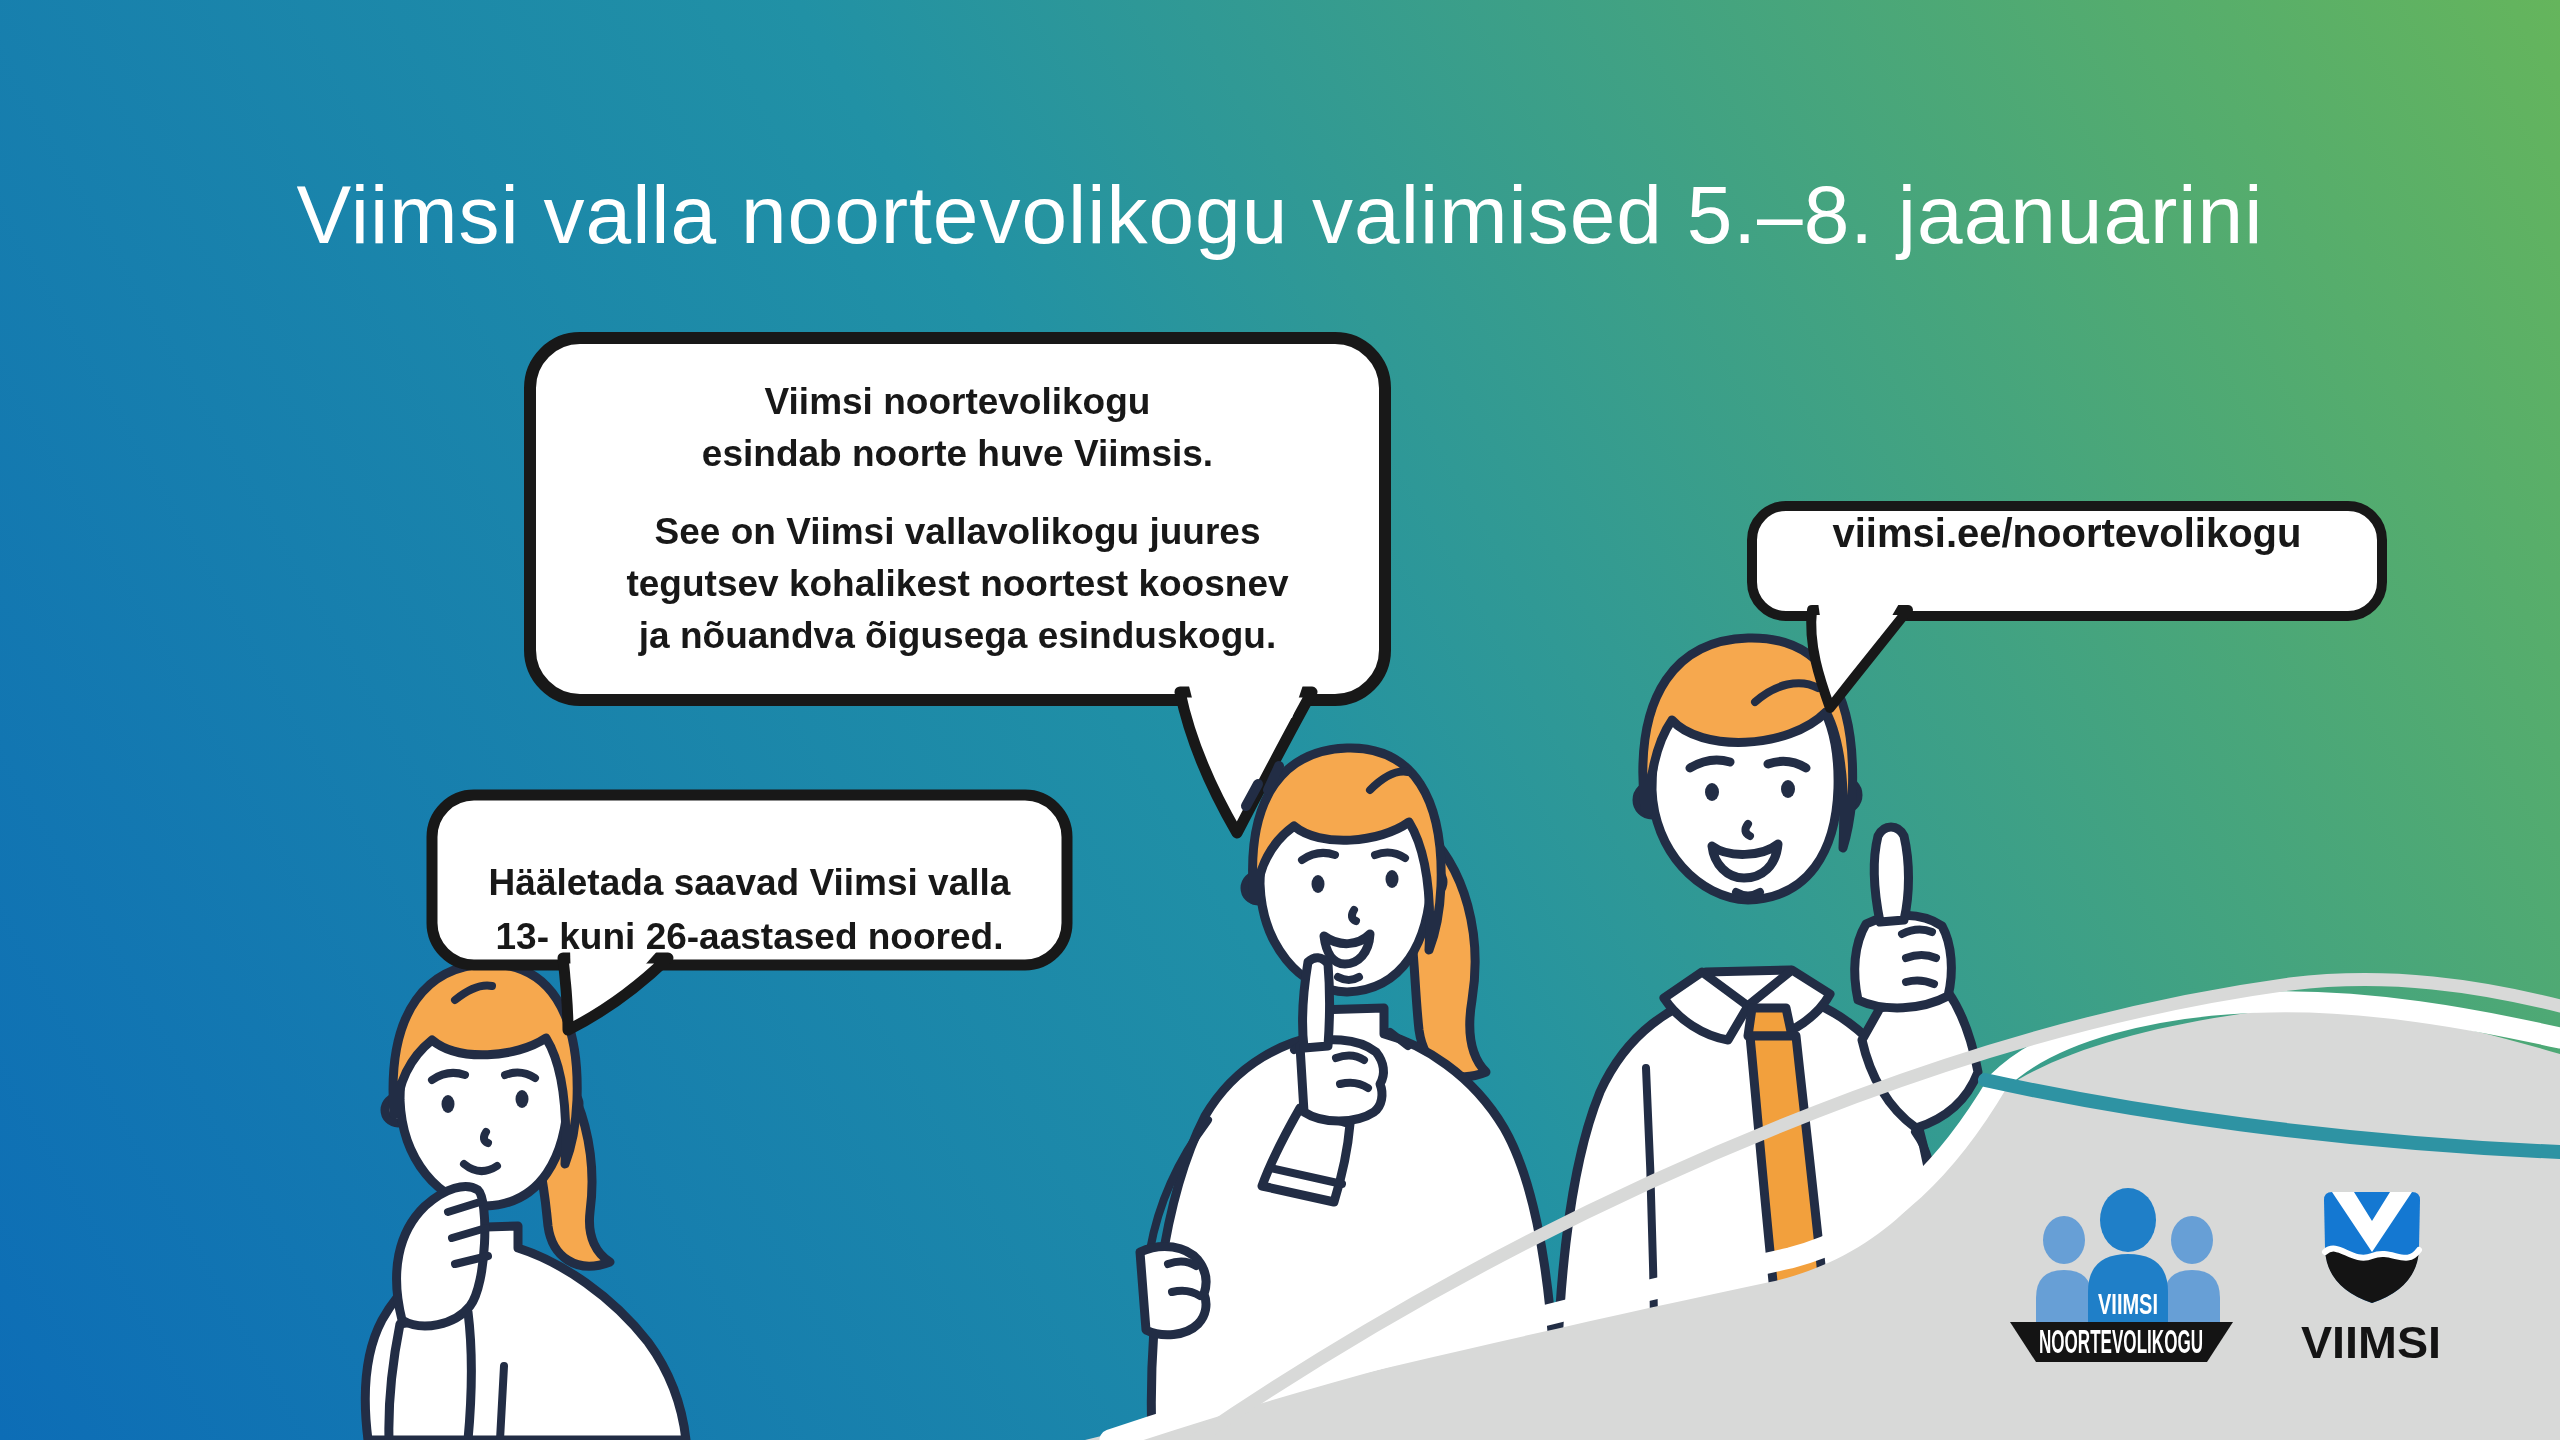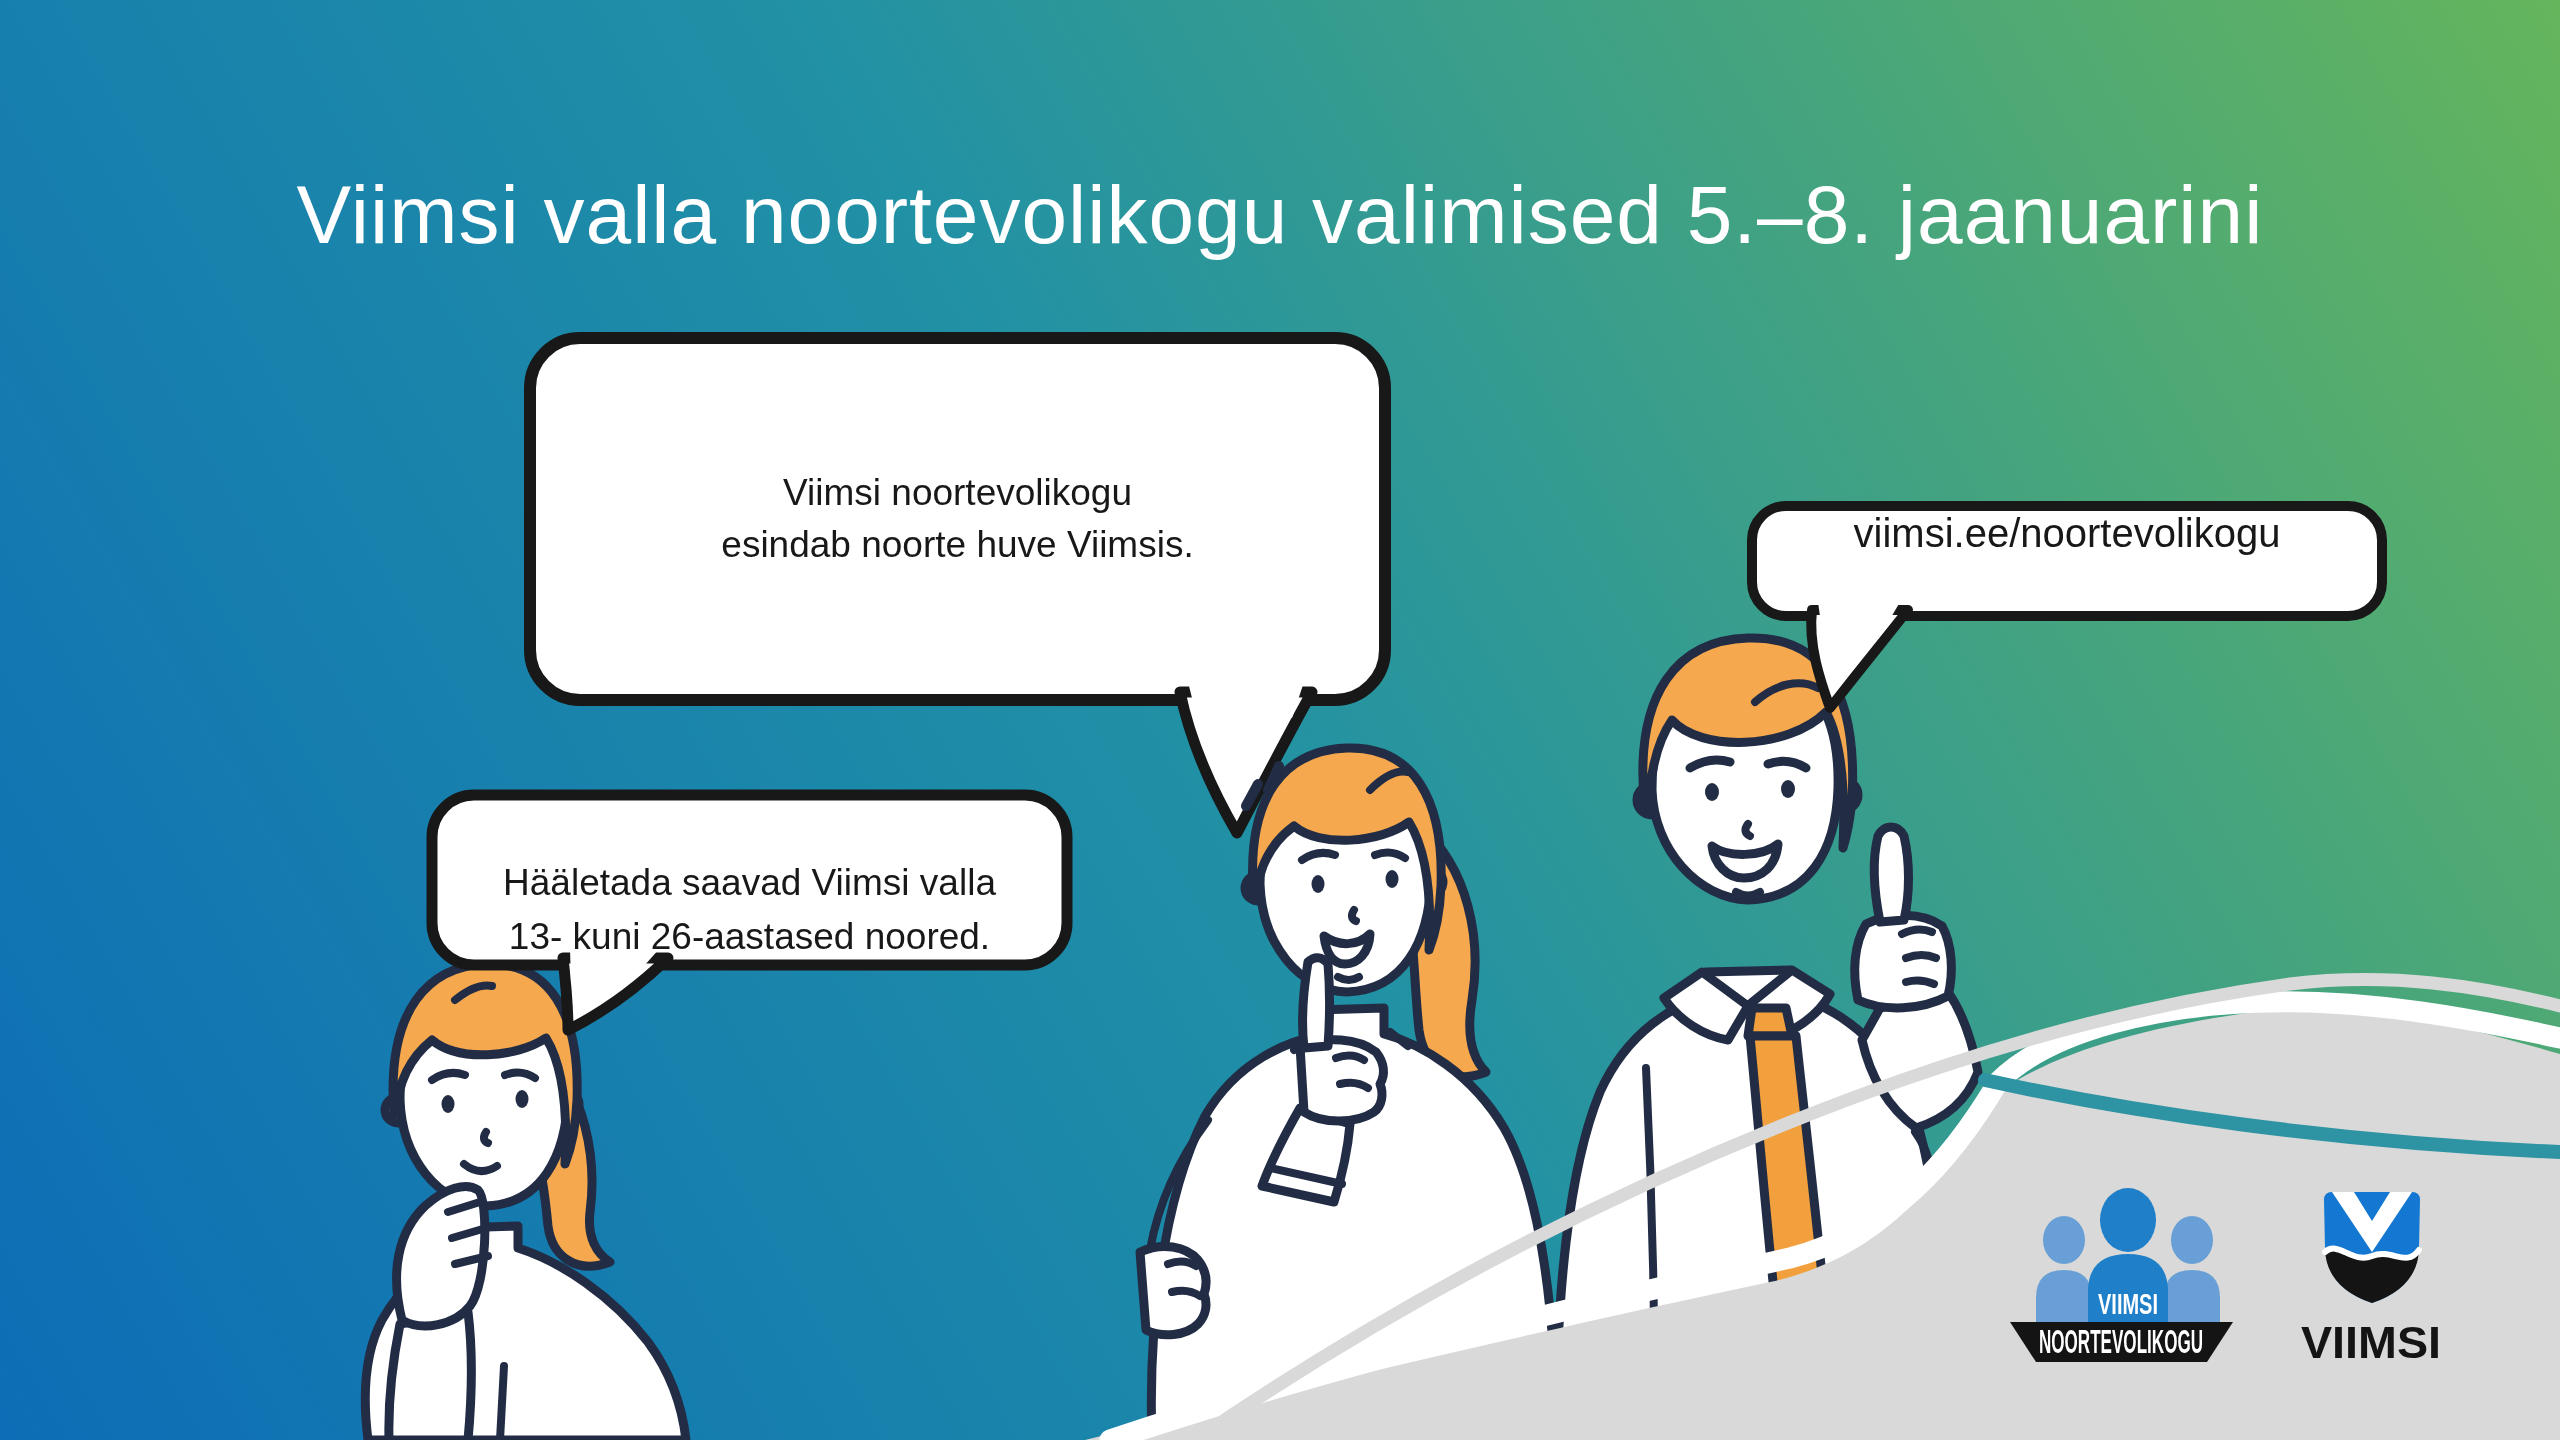--- a/index.html
+++ b/index.html
@@ -28,21 +28,21 @@
   .patch{fill:var(--bubble-fill,#ffffff);stroke:none;}
   .council-dark{fill:var(--council-blue,#1f7fc8);}
   .council-light{fill:var(--council-blue-light,#679fd6);}
   .council-black{fill:var(--council-black,#141414);}
   .shield-blue{fill:var(--shield-blue,#1478d2);}
   .logo-white-text{fill:#ffffff;font-weight:700;font-family:"Liberation Sans",sans-serif;}
   .wordmark{fill:var(--council-black,#141414);font-weight:700;font-family:"Liberation Sans",sans-serif;}
   
   .bubble-text{
     position:absolute;display:flex;flex-direction:column;align-items:center;justify-content:center;
-    text-align:center;color:var(--ink,#181818);font-weight:400;white-space:pre-line;
+    text-align:center;color:var(--ink,#181818);font-weight:700;white-space:pre-line;
   }
   .bubble-text p{margin:0;}
   .bt-about{left:530px;top:338px;width:855px;height:362px;font-size:37px;line-height:52px;}
   .bt-about p + p{margin-top:26px;}
   .bt-eligibility{left:432px;top:825px;width:635px;height:170px;font-size:37px;line-height:54px;}
   .bt-website{left:1752px;top:478px;width:630px;height:110px;font-size:40px;line-height:48px;}
 </style>
 </head>
 <body>
 
@@ -175,20 +175,23 @@
       <path class="council-black" d="M 2325 1252 C 2338 1240 2352 1264 2372 1256 C 2392 1248 2406 1268 2419 1250 Q 2417 1288 2372 1303 Q 2327 1288 2325 1250 Z"></path>
       <path d="M 2325 1252 C 2338 1240 2352 1264 2372 1256 C 2392 1248 2406 1268 2419 1250" fill="none" stroke="#ffffff" stroke-width="6" stroke-linecap="round"></path>
       <path fill="#ffffff" d="M 2332 1192 L 2372 1252 L 2412 1192 L 2390 1192 L 2372 1221 L 2354 1192 Z"></path>
       <text class="wordmark" x="2371" y="1358" font-size="45" text-anchor="middle" textLength="140" lengthAdjust="spacingAndGlyphs">VIIMSI</text>
     </g>
   </svg>
 
   <div class="bubble-text bt-about">
     <p>Viimsi noortevolikogu
 esindab noorte huve Viimsis.</p>
+    <p>See on Viimsi vallavolikogu juures
+tegutsev kohalikest noortest koosnev
+ja nõuandva õigusega esinduskogu.</p>
   </div>
   <div class="bubble-text bt-eligibility">
     <p>Hääletada saavad Viimsi valla
 13- kuni 26-aastased noored.</p>
   </div>
   <div class="bubble-text bt-website">
     <p>viimsi.ee/noortevolikogu</p>
   </div>
 
 </div>

